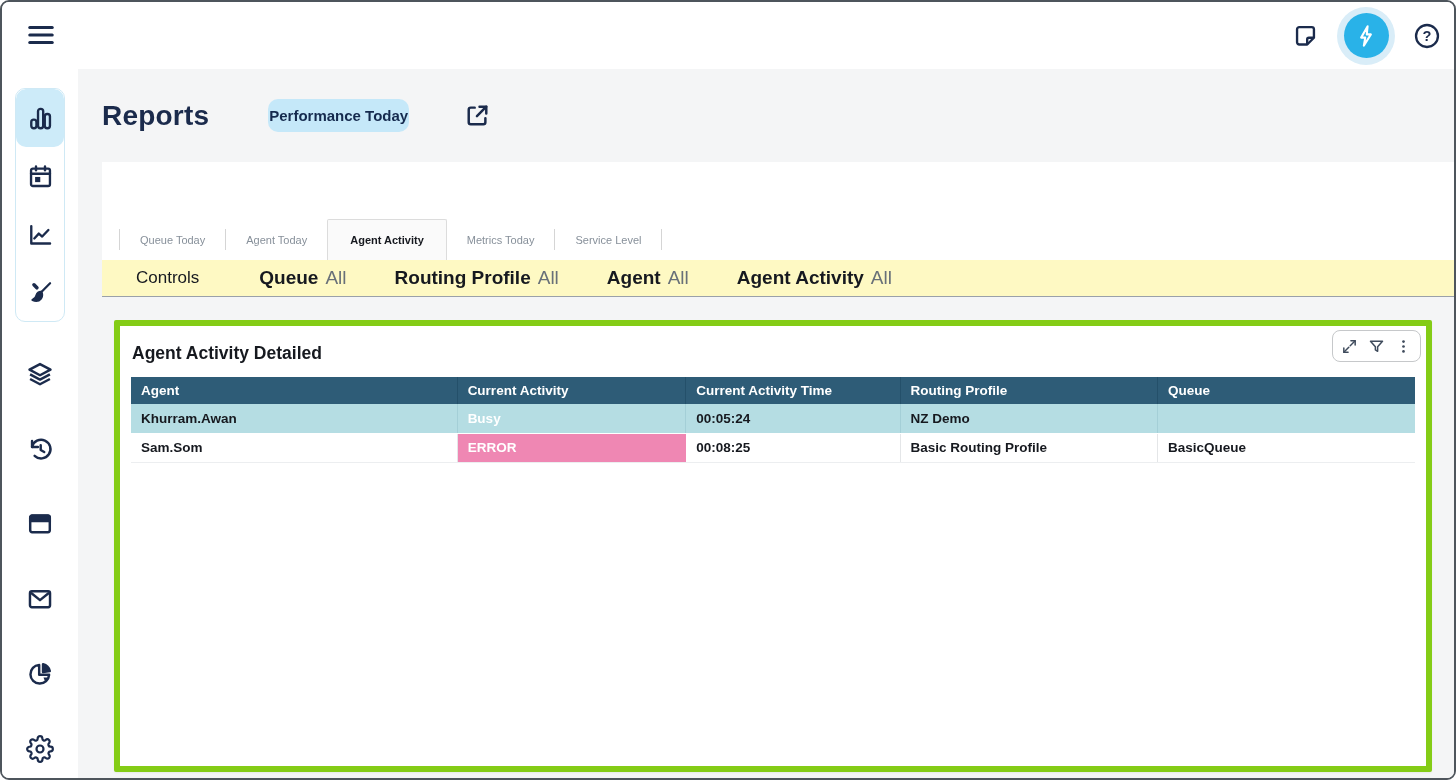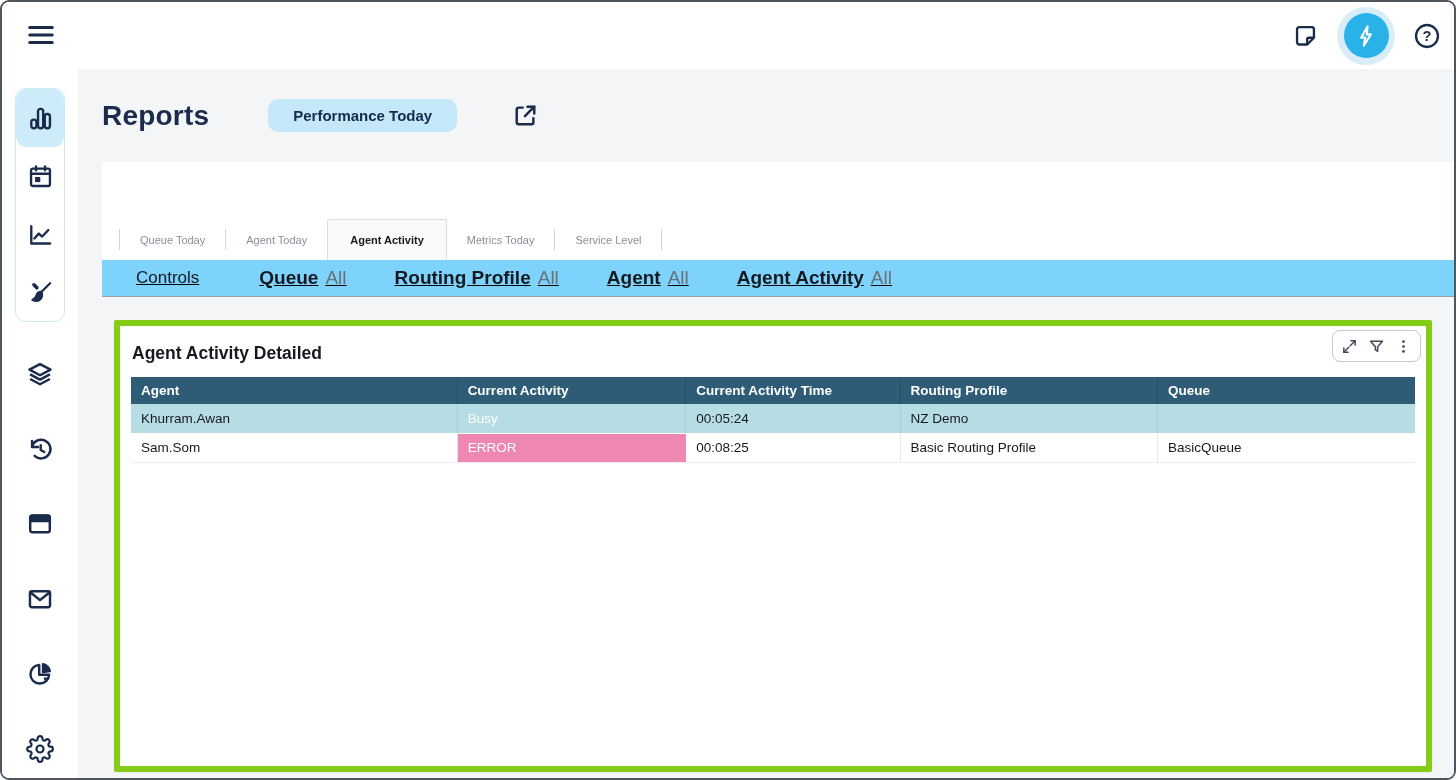--- a/index.html
+++ b/index.html
@@ -20,43 +20,43 @@
   .sidebar { position:absolute; left:0; top:67px; bottom:0; width:76px; background:#fff; z-index:4; }
   .icon-group { width:50px; margin:19px auto 0; border:1px solid #cfe9f5; border-radius:10px; display:flex; flex-direction:column; overflow:hidden; }
   .s-item { width:48px; height:58px; display:flex; align-items:center; justify-content:center; color:#1b2b4c; cursor:pointer; }
   .s-item.selected { background:#cdebf9; border-radius:10px; }
   .sidebar-rest { margin-top:38px; display:flex; flex-direction:column; align-items:center; gap:47px; }
   .sidebar-rest .s-item { height:28px; }
   
   .main { position:absolute; left:76px; top:67px; right:0; bottom:0; background:#f4f5f6; }
   .page-header { height:93px; display:flex; align-items:center; padding-left:24px;gap:33px; }
   .page-title { font-size:28px; font-weight:bold; color:#1b2b4c; letter-spacing:.2px; }
-  .badge { margin-left:26px; background:#c5e8f9; color:#152a4e; font-weight:bold; font-size:15px; padding:8px 25px; border-radius:10px; cursor:pointer; }
+  .badge { margin-left:26px; background:#c5e8f9; color:#152a4e; font-weight:bold; font-size:15px; padding:8px 1px; border-radius:10px; cursor:pointer; }
   .ext-link { margin-left:22px; color:#1b2b4c; }
   
   .tabs-panel { background:#fff; margin-left:24px; height:98px; display:flex; align-items:flex-end; padding-left:17px; }
   .tab { height:41px; display:flex; align-items:center; padding:0 20px; font-size:11px; color:#87909a; cursor:pointer; white-space:nowrap; }
   .tab.active { background:#fafafa; border:1px solid #dcdcdc; border-bottom:none; border-radius:2px 2px 0 0; font-weight:bold; color:#16191f; padding:0 22px; }
   .tab-divider { width:1px; height:21px; background:#d5d5d5; margin-bottom:10px; }
   
-  .controls-bar { height:37px; margin-left:24px; background:#7dd3fc; border-bottom:1px solid #9aa1a9; display:flex; align-items:center; padding-left:34px;text-decoration:underline; }
+  .controls-bar { height:37px; margin-left:24px; background:#fef9c3; border-bottom:1px solid #9aa1a9; display:flex; align-items:center; padding-left:34px; }
   .controls-label { font-size:17px; color:#16191f; margin-right:60px; }
   .filter { margin-right:48px; font-size:19px; cursor:pointer; white-space:nowrap; }
   .filter .fname { font-weight:bold; color:#16191f; }
   .filter .fval { color:#687078; margin-left:7px; }
   
   .card { position:absolute; left:36px; right:22px; top:251px; bottom:6px; background:#fff; border:6px solid #84cc16; border-radius:2px; box-shadow:0 1px 2px rgba(0,0,0,.05); }
   .card-title { margin:17px 0 0 12px; font-size:17.5px; font-weight:bold; color:#16191f; }
   .widget-toolbar { position:absolute; top:4px; right:5px; background:#fff; border:1px solid #c6c8ca; border-radius:8px; display:flex; padding:3px 3px; }
   .wt-btn { width:27px; height:24px; display:flex; align-items:center; justify-content:center; color:#3f4b5c; cursor:pointer; }
   
   table.grid { margin:13px 11px 0; width:calc(100% - 22px); border-collapse:collapse; table-layout:fixed; font-size:13.5px; }
   .grid th { background:#2e5c77; color:#fff; text-align:left; font-weight:bold; padding:6px 10px; border-right:1px solid #24506a; height:27px; }
   .grid th:last-child { border-right:none; }
-  .grid td { padding:6px 10px; color:#16191f; background:#fff; border-right:1px solid #e4e6e8; border-bottom:1px solid #eceef0; height:29px; overflow:hidden; white-space:nowrap; }
+  .grid td { padding:6px 10px; color:#16191f; background:#fff; border-right:1px solid #e4e6e8; border-bottom:1px solid #eceef0; height:29px; overflow:hidden; white-space:nowrap;font-weight:bold; }
   .grid td:last-child { border-right:none; }
   .grid tr.highlight td { background:#b5dde3; border-right-color:#a4cfd7; border-bottom:1px solid #ffffff; }
   .grid td.busy  { background:#d6400f; color:#fff; border-right-color:#d6400f; }
   .grid td.error { background:#ef87b3; color:#fff; border-right-color:#ef87b3; }
   svg { display:block; }
 </style>
 </head>
 <body>
 
 <div class="window">

